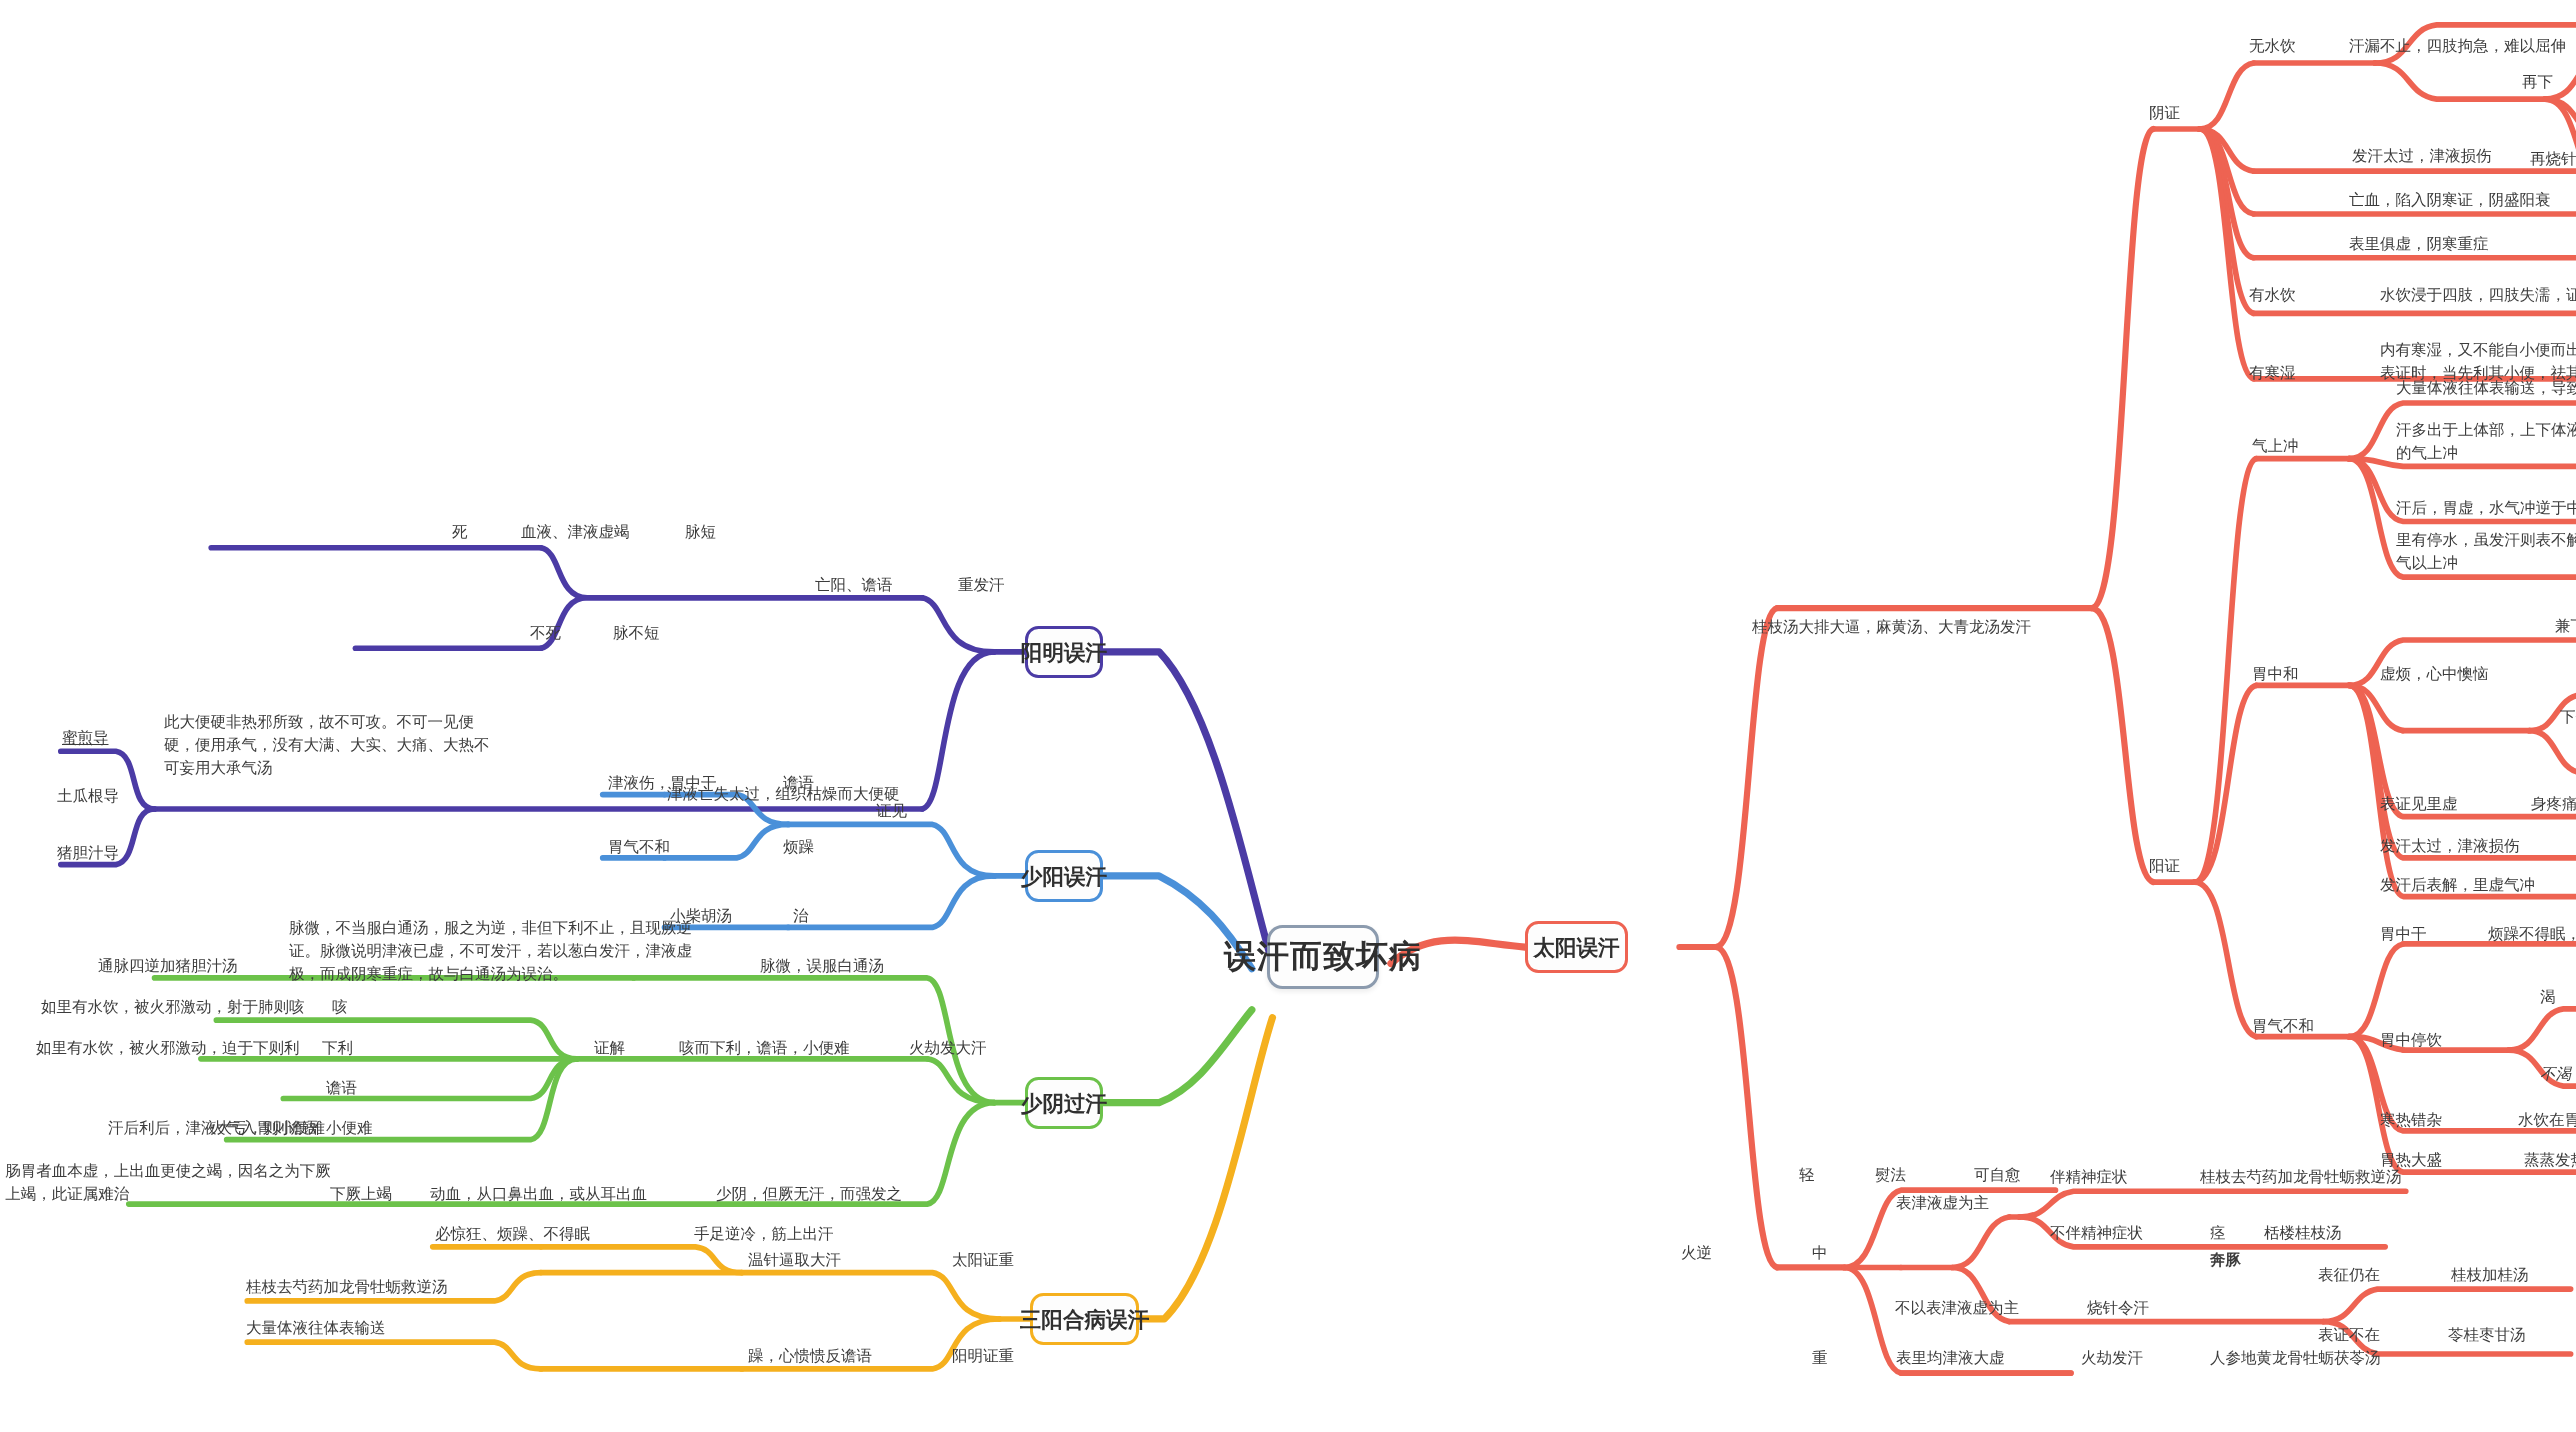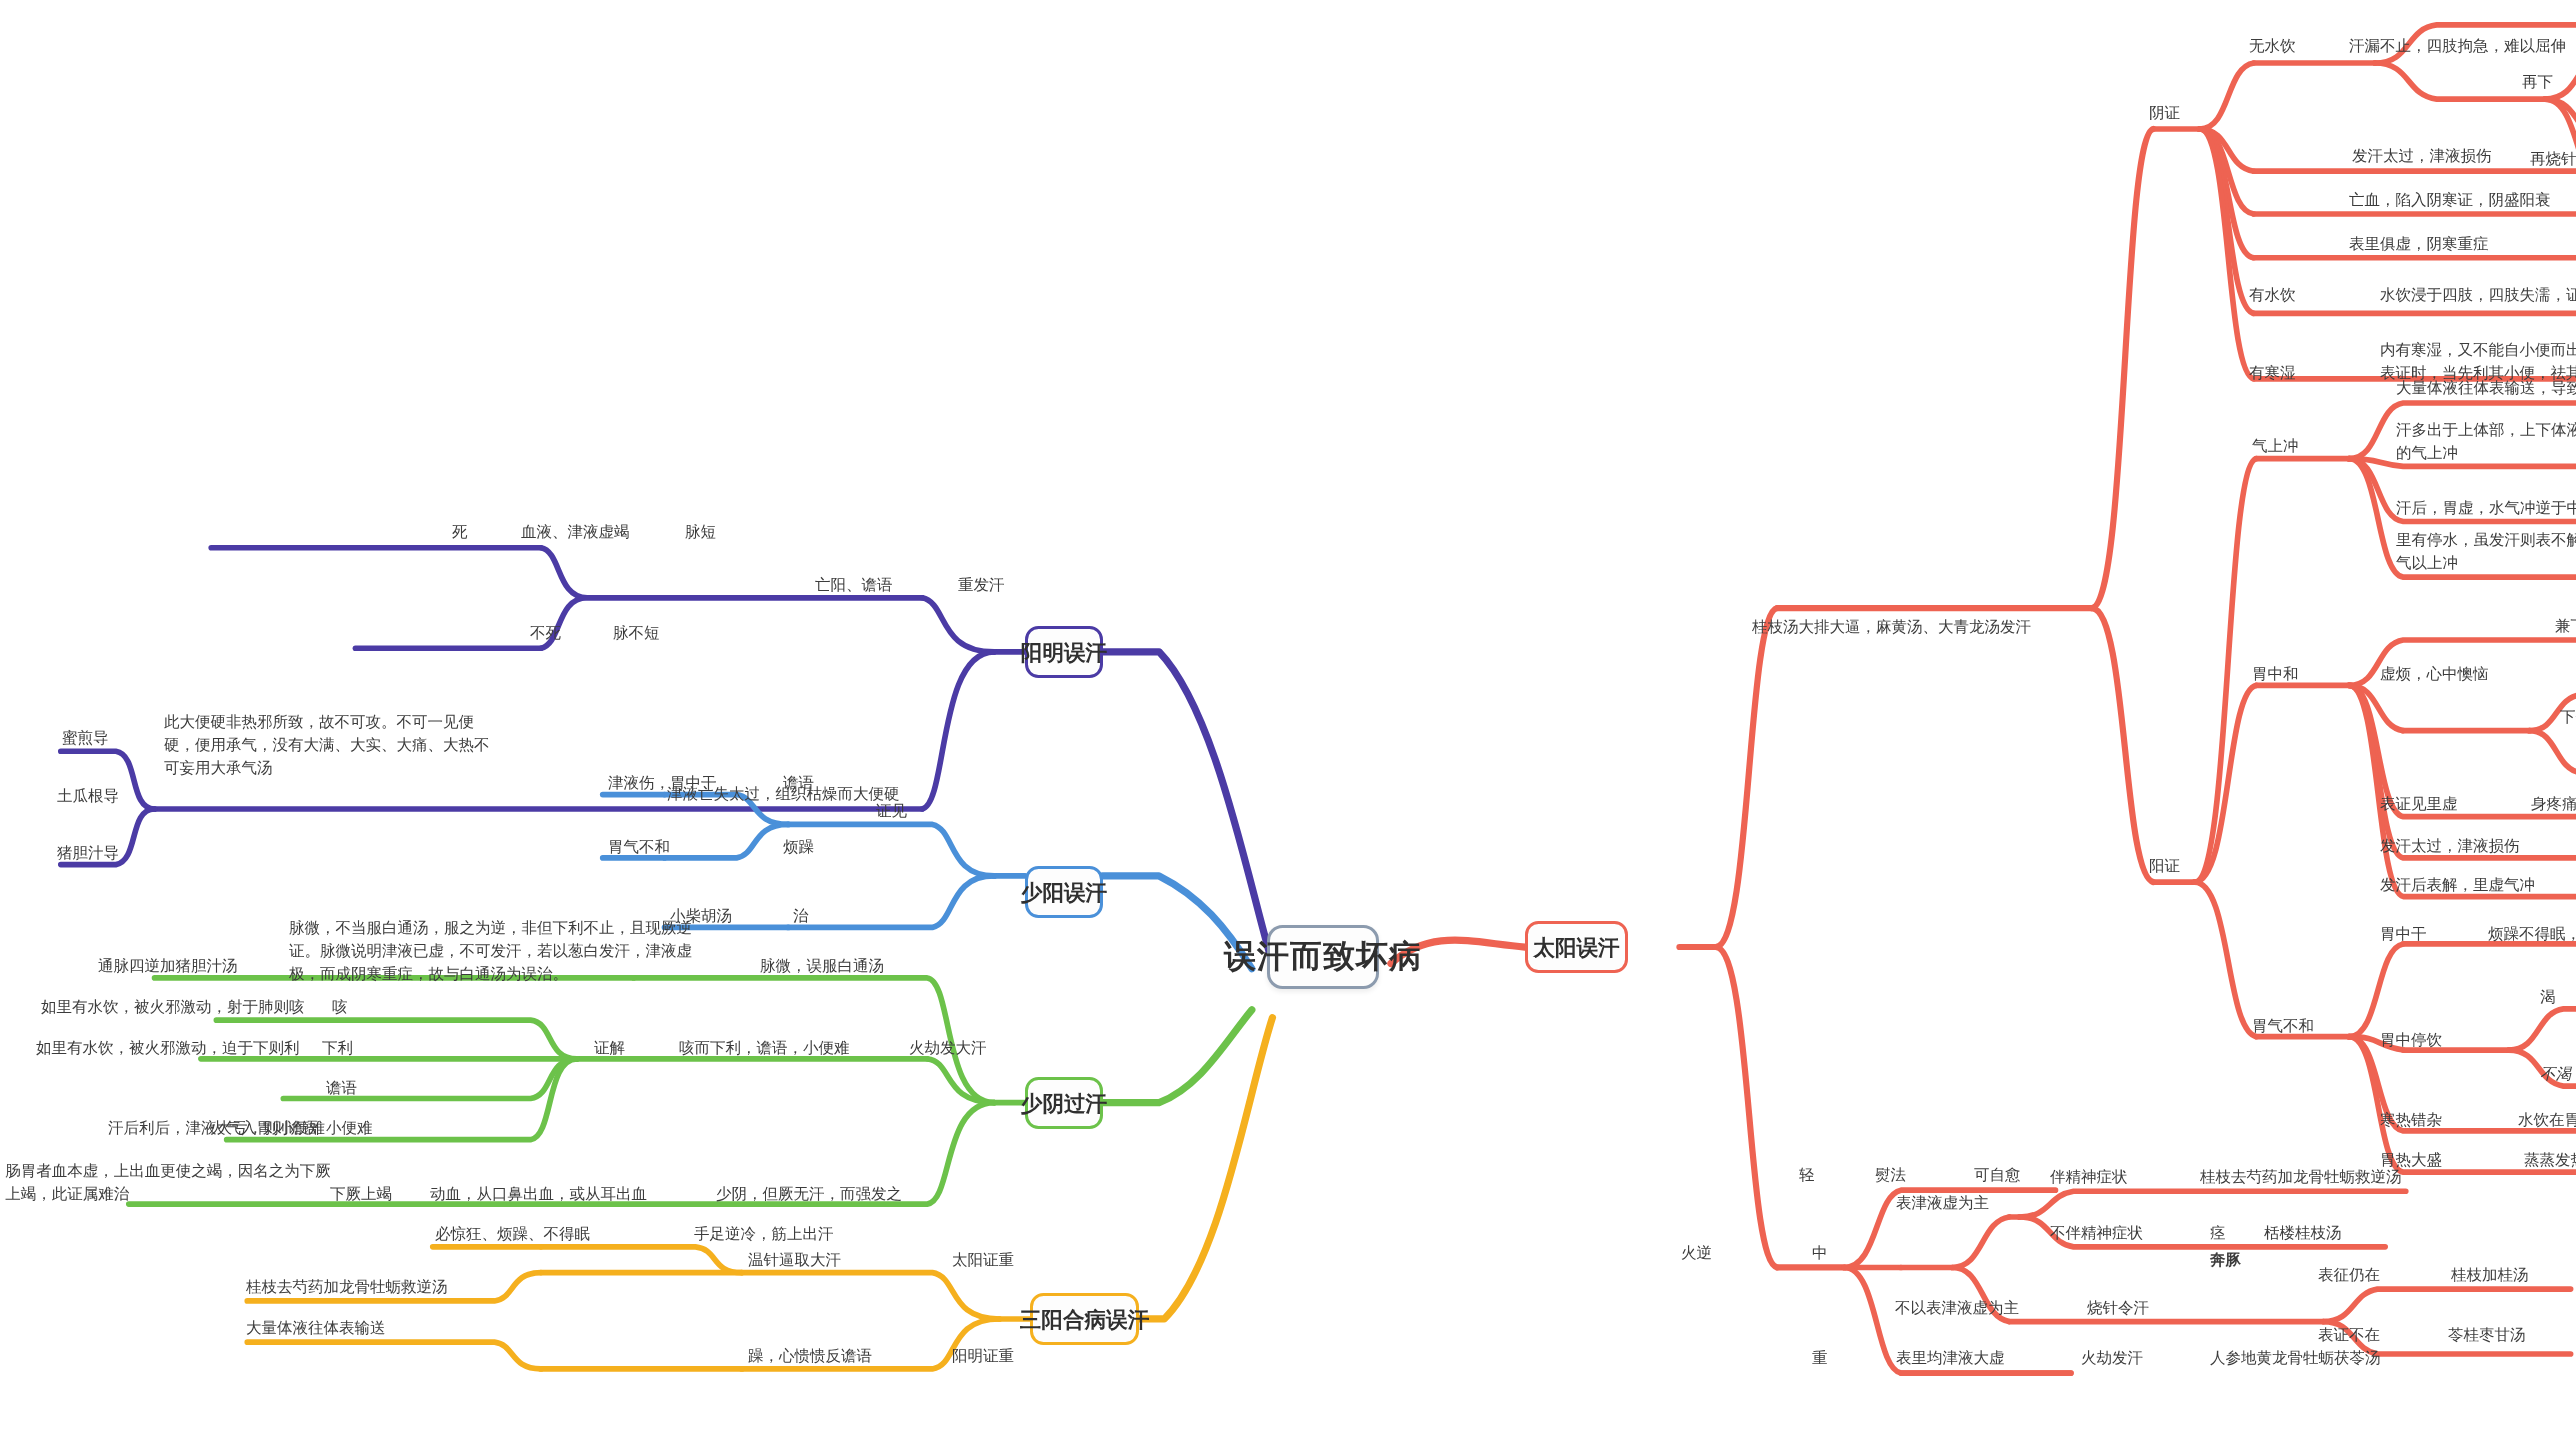--- a/index.html
+++ b/index.html
@@ -20,21 +20,21 @@
     font-weight:bold;color:#2f2f2f;white-space:nowrap;
   }
   .root{
     border:3.6px solid #8c9bae;border-radius:15.5px;
     font-size:32px;letter-spacing:1px;
     box-shadow:0 2.1px 5.2px rgba(0,0,0,.07);
   }
   .main{border:3.6px solid #555;font-size:21.6px;}
   .m-red{border-color:#ee6352;}
   .m-purple{border-color:#4b3ba5;}
-  .m-blue{border-color:#4a90d9;margin-top:16px;}
+  .m-blue{border-color:#4a90d9;}
   .m-green{border-color:#6cc24a;}
   .m-yellow{border-color:#f5b01e;}
 
   
   .lbl{
     position:absolute;white-space:pre;
     font-size:15.5px;line-height:23px;color:#3c3c3c;
     font-family:"Liberation Sans","DejaVu Sans",sans-serif;
   }
   .lbl.w{white-space:pre-line;}
@@ -203,21 +203,21 @@
     <span>太阳误汗</span>
   </div>
 
   <div class="lbl" style="left:452px;top:520px;">死</div>
   <div class="lbl" style="left:521px;top:520px;">血液、津液虚竭</div>
   <div class="lbl" style="left:685px;top:520px;">脉短</div>
   <div class="lbl" style="left:530px;top:621px;">不死</div>
   <div class="lbl" style="left:613px;top:621px;">脉不短</div>
   <div class="lbl" style="left:815px;top:573px;">亡阳、谵语</div>
   <div class="lbl" style="left:958px;top:573px;">重发汗</div>
-  <div class="lbl" style="left:62px;top:726px;">蜜煎导</div>
+  <div class="lbl" style="left:62px;top:726px;text-decoration:underline;">蜜煎导</div>
   <div class="lbl" style="left:57px;top:784px;">土瓜根导</div>
   <div class="lbl" style="left:57px;top:841px;">猪胆汁导</div>
   <div class="lbl w" style="left:164px;top:710px;">此大便硬非热邪所致，故不可攻。不可一见便
 硬，便用承气，没有大满、大实、大痛、大热不
 可妄用大承气汤</div>
   <div class="lbl" style="left:667px;top:782px;">津液亡失太过，组织枯燥而大便硬</div>
 
   <div class="lbl" style="left:608px;top:771px;">津液伤，胃中干</div>
   <div class="lbl" style="left:783px;top:771px;">谵语</div>
   <div class="lbl" style="left:876px;top:799px;">证见</div>

